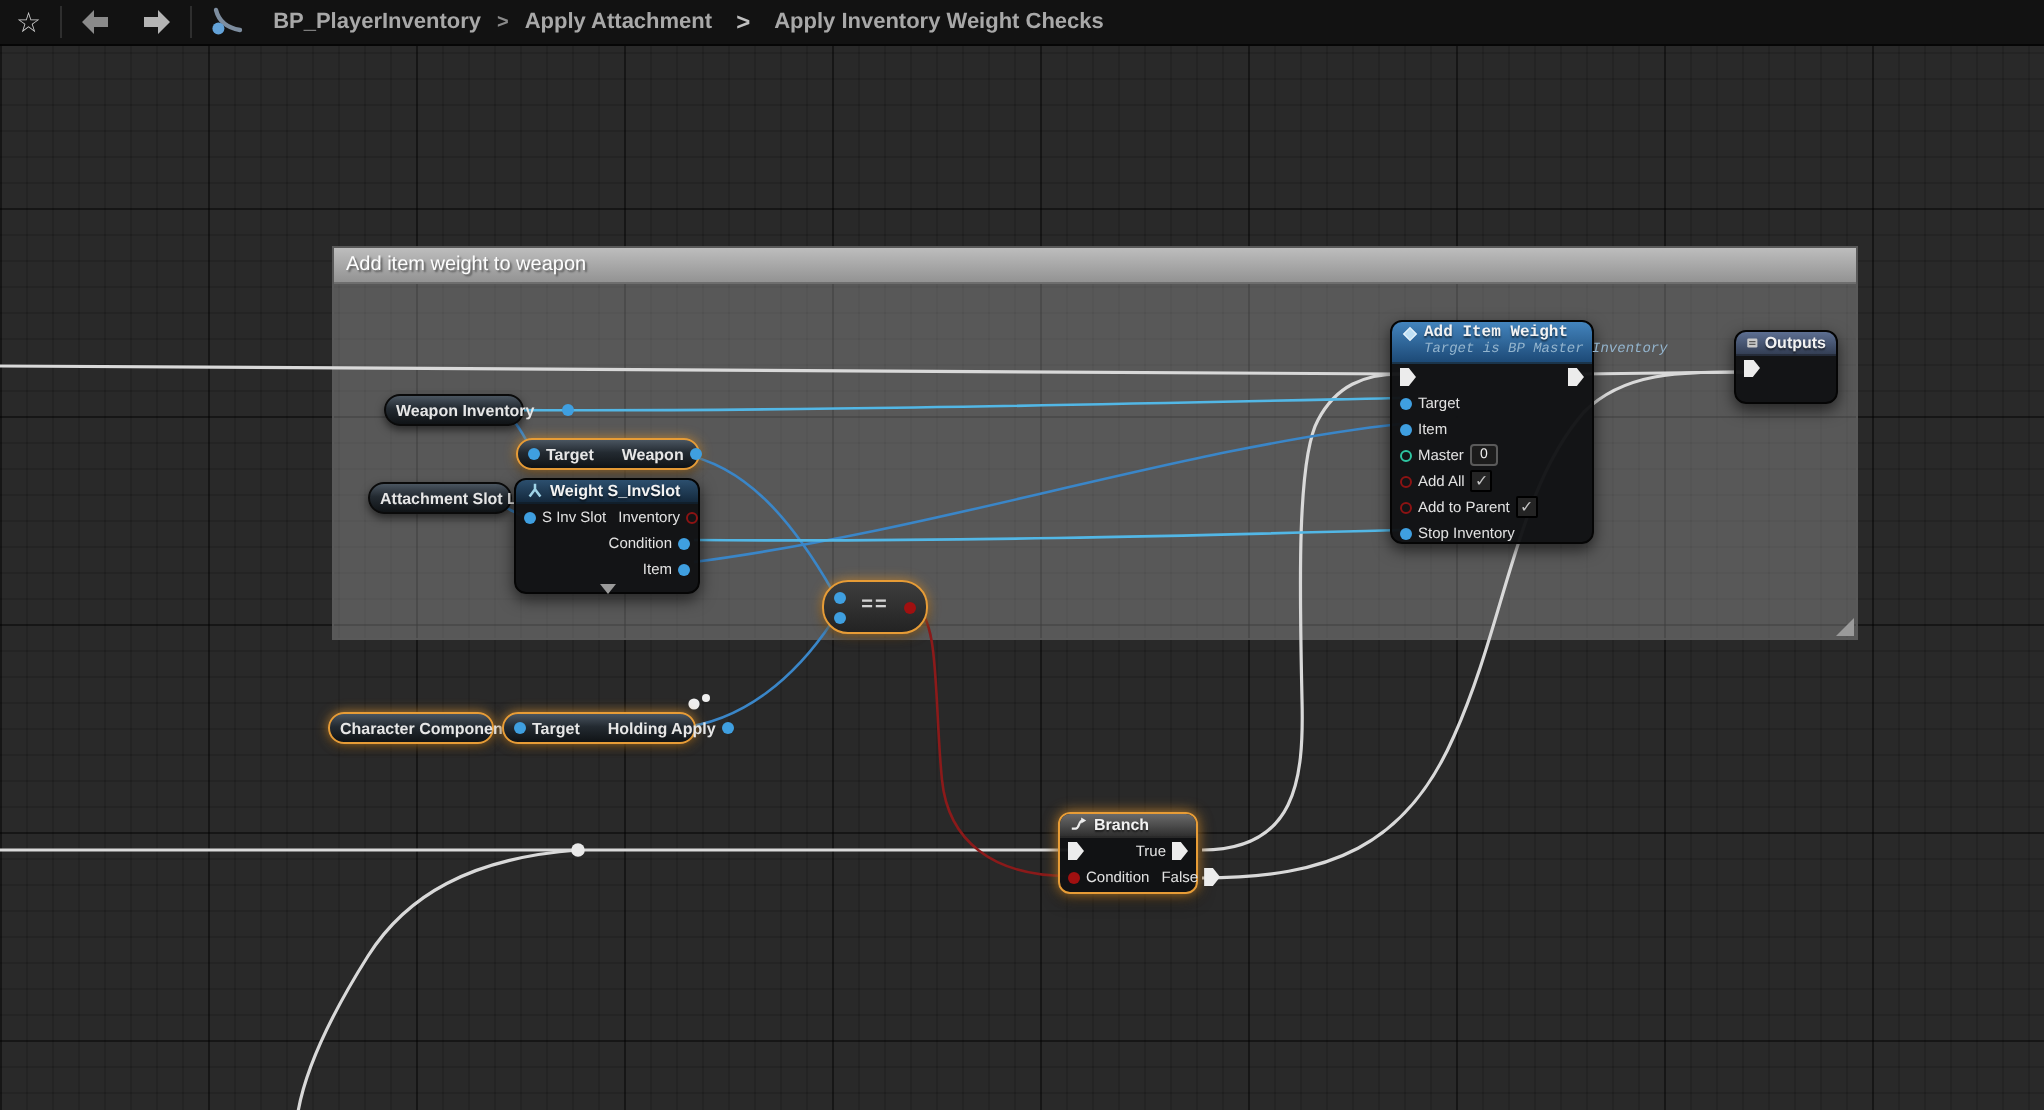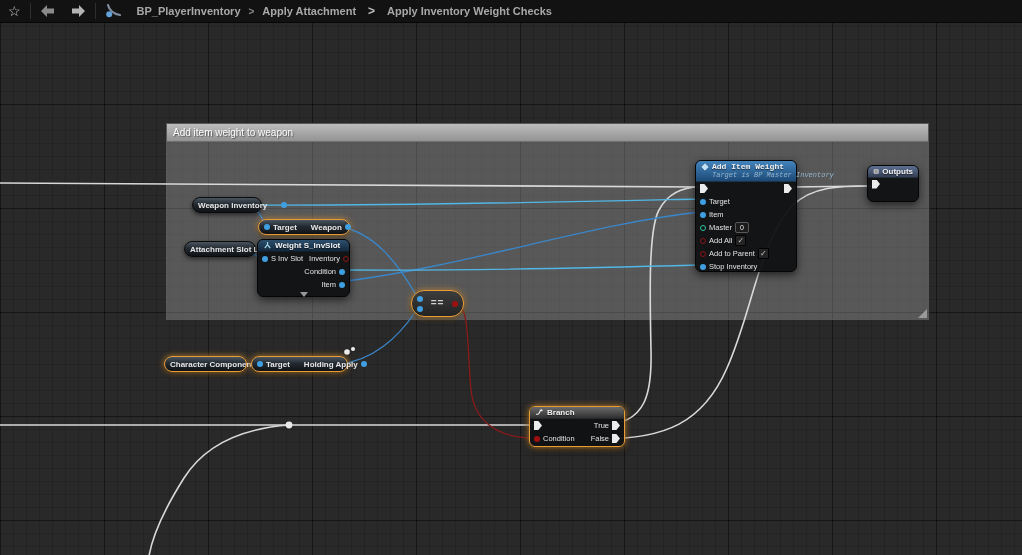--- a/index.html
+++ b/index.html
@@ -225,21 +225,21 @@
   </div>
 
   <div class="pill selected" style="left:251px;top:356px;width:97px;">
     <span class="pin obj"></span>
     <span class="pill-label">Target</span>
     <span class="spacer"></span>
     <span class="pill-label">Holding Apply</span>
     <span class="pin obj"></span>
   </div>
 
-  <div class="node selected" style="left:529px;top:406px;width:96px;height:41px;">
+  <div class="node selected" style="left:529px;top:406px;width:70px;height:41px;">
     <div class="node-header hdr-gray">
       <svg width="9" height="9" viewBox="0 0 10 10">
         <path d="M1 7 H3 C5.5 7 4.5 2.5 7 2.5" stroke="#ececec" stroke-width="1.2" fill="none"></path>
         <path d="M6.2 0.8 L9 2.5 L6.2 4.2 Z" fill="#ececec"></path>
       </svg>
       <span class="node-title">Branch</span>
     </div>
     <div class="prow">
       <span class="pin-exec"></span>
       <span class="grow"></span>

